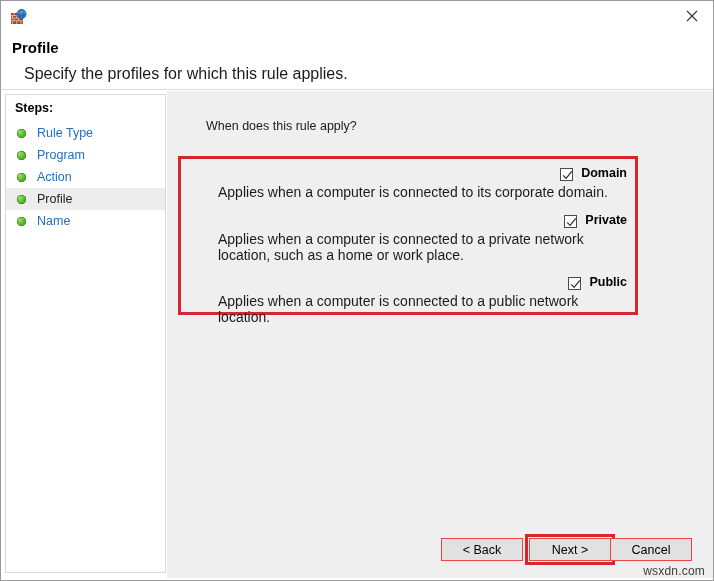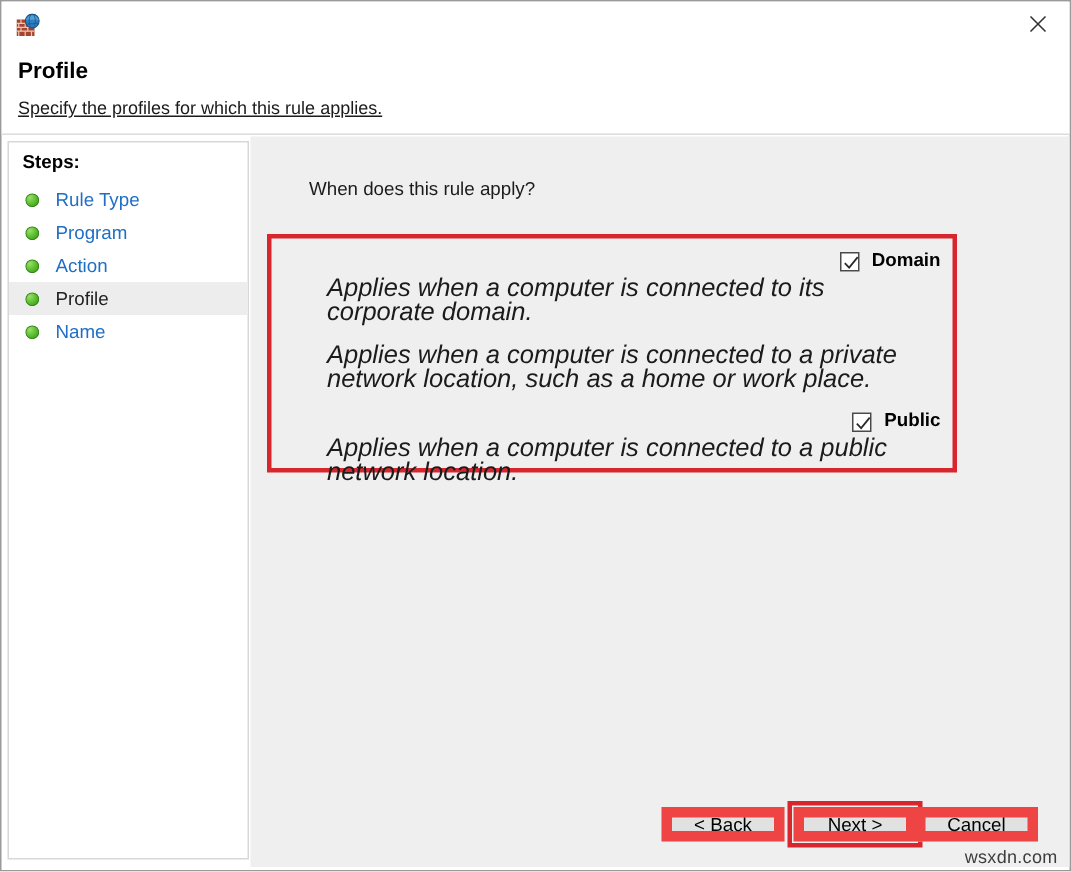--- a/index.html
+++ b/index.html
@@ -72,25 +72,24 @@
   #header-title {
     position: absolute;
     left: 11px;
     top: 7px;
     font-size: 15px;
     font-weight: bold;
     color: #000000;
   }
   #header-subtitle {
     position: absolute;
-    left: 11px;
+    left: 23px;
     top: 33px;
-    font-size: 12px;
+    font-size: 16px;
     color: #1b1b1b;
-    text-decoration: underline;
   }
 
   
   #sidebar {
     position: absolute;
     left: 4px;
     top: 93px;
     width: 161px;
     height: 479px;
     background: #ffffff;
@@ -199,35 +198,34 @@
   .option-title {
     margin-left: 8px;
     font-size: 12.5px;
     font-weight: bold;
     color: #000000;
     line-height: 15px;
   }
   .option-desc {
     margin-left: 21px;
     margin-top: 3px;
-    font-size: 17px;
+    font-size: 14px;
     color: #1b1b1b;
     line-height: 16px;
     max-width: 402px;
-    font-style: italic;
   }
   #opt-domain  { margin-top: 0px; }
   #opt-private { margin-top: 13px; }
   #opt-public  { margin-top: 12px; }
   .btn {
     position: absolute;
     width: 82px;
     height: 23px;
     background: #e1e1e1;
-    border: 7px solid #ef4444;
+    border: 1px solid #ef4444;
     box-sizing: border-box;
     font-family: "Liberation Sans", sans-serif;
     font-size: 12.5px;
     color: #000000;
     display: flex;
     align-items: center;
     justify-content: center;
     cursor: default;
     padding: 0;
   }
@@ -338,20 +336,28 @@
             <svg width="11" height="11" viewBox="0 0 11 11">
               <path d="M1.2,5.4 L4.1,8.4 L9.8,1.4" fill="none" stroke="#2b2b2b" stroke-width="1.2"></path>
             </svg>
           </span>
           <span class="option-title">Domain</span>
         </div>
         <div class="option-desc">Applies when a computer is connected to its corporate domain.</div>
       </div>
 
       <div class="option-block" id="opt-private">
+        <div class="option-header">
+          <span class="checkbox">
+            <svg width="11" height="11" viewBox="0 0 11 11">
+              <path d="M1.2,5.4 L4.1,8.4 L9.8,1.4" fill="none" stroke="#2b2b2b" stroke-width="1.2"></path>
+            </svg>
+          </span>
+          <span class="option-title">Private</span>
+        </div>
         <div class="option-desc">Applies when a computer is connected to a private network location, such as a home or work place.</div>
       </div>
 
       <div class="option-block" id="opt-public">
         <div class="option-header">
           <span class="checkbox">
             <svg width="11" height="11" viewBox="0 0 11 11">
               <path d="M1.2,5.4 L4.1,8.4 L9.8,1.4" fill="none" stroke="#2b2b2b" stroke-width="1.2"></path>
             </svg>
           </span>

